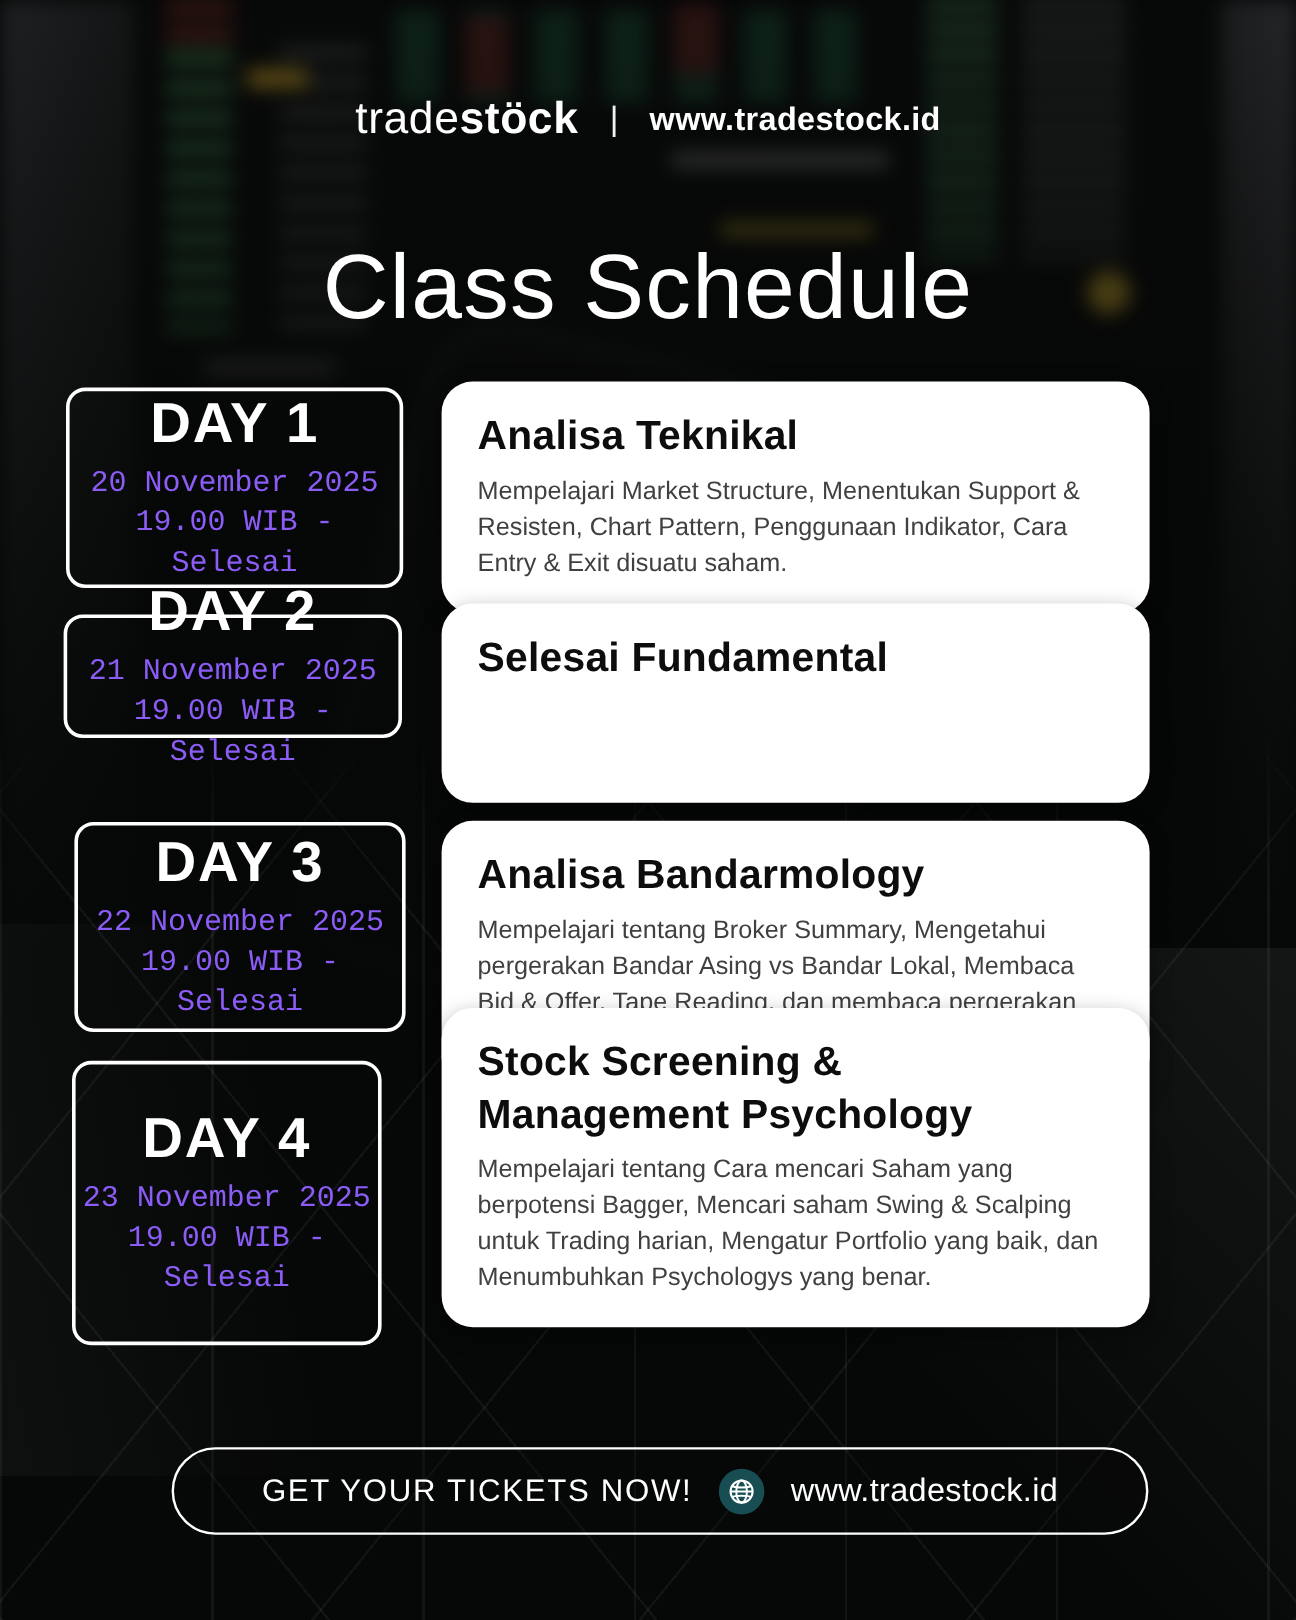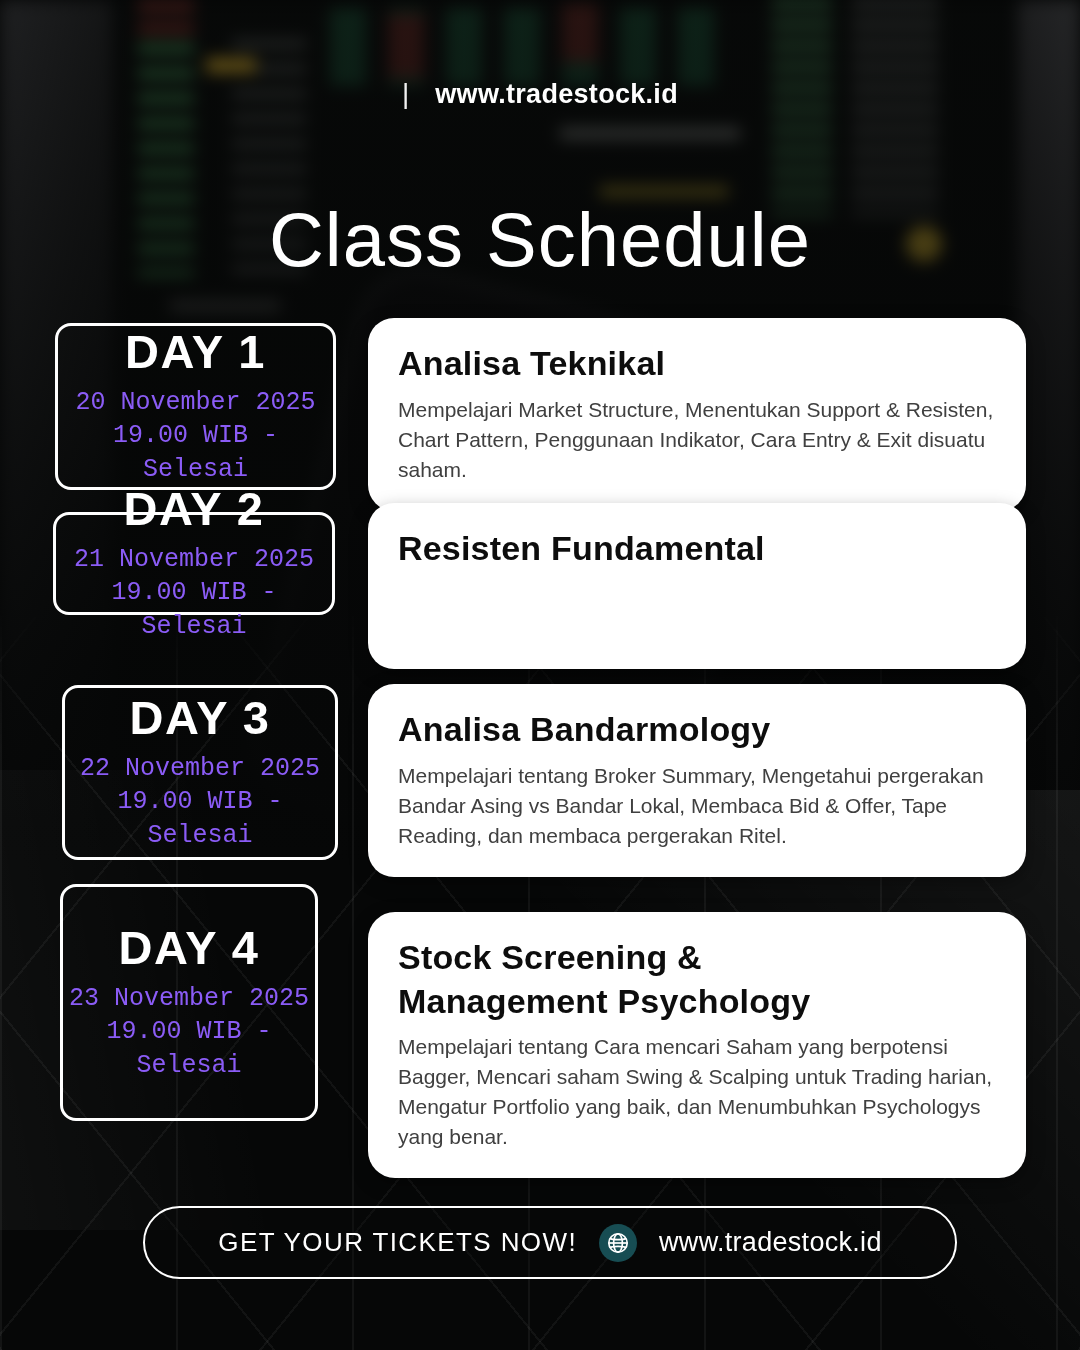--- a/index.html
+++ b/index.html
@@ -56,26 +56,26 @@
   
   .day-card{position:absolute;z-index:5;border:3px solid #fff;border-radius:16px;color:#fff;
     display:flex;flex-direction:column;align-items:center;justify-content:center;text-align:center;box-sizing:border-box;}
   .day-1{left:55px;top:323px;width:281px;height:167px;}
   .day-2{left:53px;top:512px;width:282px;height:103px;}
   .day-3{left:62px;top:685px;width:276px;height:175px;}
   .day-4{left:60px;top:856px;width:258px;height:237px;margin-top:28px;}
   .day-title{font-size:47px;font-weight:800;letter-spacing:1.5px;line-height:1.1;margin-bottom:8px;}
   .day-date,.day-time{font-size:25px;font-weight:400;line-height:1.35;color:#8b5cf6;font-family:Liberation Mono, monospace;}
   
-  .topic-card{position:absolute;left:368px;width:658px;z-index:5;background:#fff;border-radius:26px;
+  .topic-card{position:absolute;left:368px;width:590px;z-index:5;background:#fff;border-radius:26px;
     padding:24px 30px 26px;box-sizing:border-box;box-shadow:0 6px 18px rgba(0,0,0,.35);}
   .topic-1{top:318px;min-height:170px;}
   .topic-2{top:503px;min-height:166px;}
   .topic-3{top:684px;min-height:184px;}
-  .topic-4{top:912px;min-height:250px;border-radius:27px;}
+  .topic-4{top:840px;min-height:250px;}
   .topic-title{font-size:34px;font-weight:800;color:#0d0d0d;letter-spacing:.2px;line-height:1.28;margin:0 0 9px;}
   .topic-4 .topic-title{max-width:460px;}
   .topic-desc{font-size:21px;line-height:1.43;color:#404040;margin:0;}
   
   .cta-pill{position:absolute;left:143px;top:1206px;width:814px;height:73px;z-index:5;
     border:2.5px solid #fff;border-radius:60px;box-sizing:border-box;background:rgba(6,7,7,.25);
     display:flex;align-items:center;justify-content:center;gap:22px;color:#fff;cursor:pointer;}
   .cta-label{font-size:26px;font-weight:400;letter-spacing:1.4px;}
   .globe-badge{width:38px;height:38px;border-radius:50%;background:#174d53;display:flex;align-items:center;justify-content:center;flex:0 0 auto;}
   .cta-url{font-size:27px;font-weight:500;letter-spacing:.3px;}
@@ -104,20 +104,21 @@
     <div class="rows-low"></div>
     <div class="phone"></div>
     <div class="bz-right"></div>
   </div>
   <div class="bg-shade"></div>
   <div class="bg-mesh"></div>
   <div class="patch-br"></div>
   <div class="patch-bl"></div>
 
   <header class="brand-row">
+    <div class="logo"><span class="logo-light">trade</span><span class="logo-bold">stöck</span></div>
     <span class="brand-sep">|</span>
     <span class="brand-url">www.tradestock.id</span>
   </header>
 
   <h1 class="page-title">Class Schedule</h1>
 
   <div class="day-card day-1">
     <div class="day-title">DAY 1</div>
     <div class="day-date">20 November 2025</div>
     <div class="day-time">19.00 WIB - Selesai</div>
@@ -126,21 +127,21 @@
     <h2 class="topic-title">Analisa Teknikal</h2>
     <p class="topic-desc">Mempelajari Market Structure, Menentukan Support &amp; Resisten, Chart Pattern, Penggunaan Indikator, Cara Entry &amp; Exit disuatu saham.</p>
   </div>
 
   <div class="day-card day-2">
     <div class="day-title">DAY 2</div>
     <div class="day-date">21 November 2025</div>
     <div class="day-time">19.00 WIB - Selesai</div>
   </div>
   <div class="topic-card topic-2">
-    <h2 class="topic-title">Resisten Fundamental</h2>
+    <h2 class="topic-title">Selesai Fundamental</h2>
   </div>
 
   <div class="day-card day-3">
     <div class="day-title">DAY 3</div>
     <div class="day-date">22 November 2025</div>
     <div class="day-time">19.00 WIB - Selesai</div>
   </div>
   <div class="topic-card topic-3">
     <h2 class="topic-title">Analisa Bandarmology</h2>
     <p class="topic-desc">Mempelajari tentang Broker Summary, Mengetahui pergerakan Bandar Asing vs Bandar Lokal, Membaca Bid &amp; Offer, Tape Reading, dan membaca pergerakan Ritel.</p>

